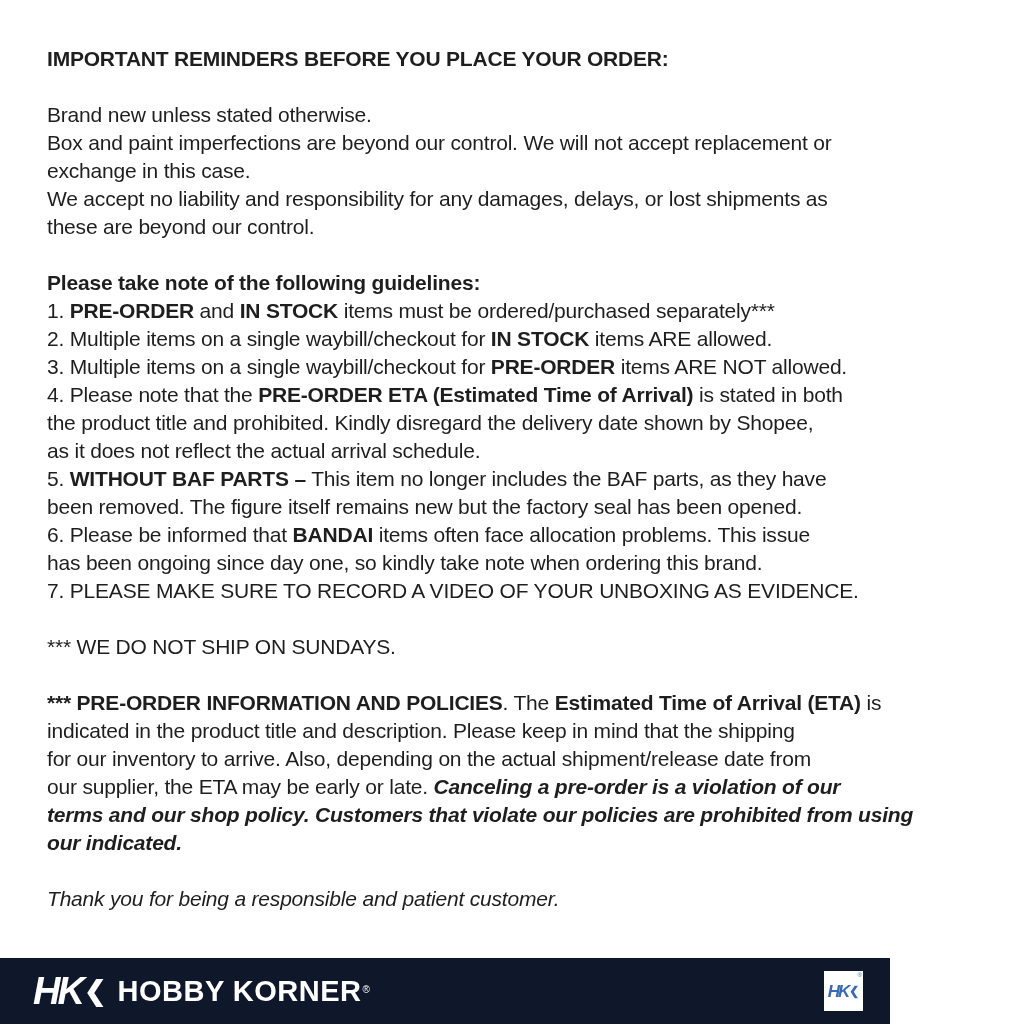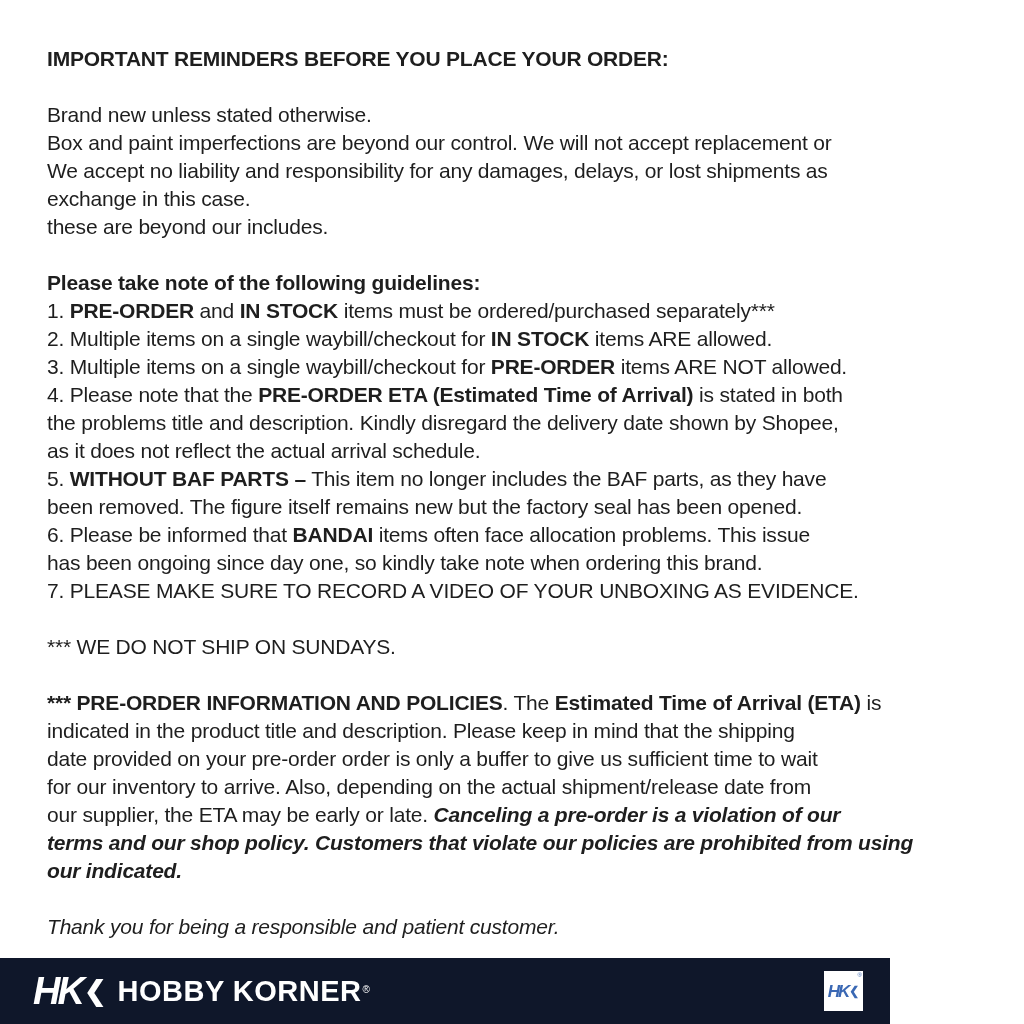--- a/index.html
+++ b/index.html
@@ -41,45 +41,44 @@
 </head>
 <body>
 
 <div class="content">
     <div class="para">
       <div class="line"><span class="r-b">IMPORTANT REMINDERS BEFORE YOU PLACE YOUR ORDER:</span></div>
     </div>
     <div class="para">
       <div class="line"><span class="r-n">Brand new unless stated otherwise.</span></div>
       <div class="line"><span class="r-n">Box and paint imperfections are beyond our control. We will not accept replacement or</span></div>
+      <div class="line"><span class="r-n">exchange in this case.</span></div>
       <div class="line"><span class="r-n">We accept no liability and responsibility for any damages, delays, or lost shipments as</span></div>
-      <div class="line"><span class="r-n">exchange in this case.</span></div>
-      <div class="line"><span class="r-n">these are beyond our includes.</span></div>
+      <div class="line"><span class="r-n">these are beyond our control.</span></div>
     </div>
     <div class="para">
       <div class="line"><span class="r-b">Please take note of the following guidelines:</span></div>
       <div class="line"><span class="r-n">1. </span><span class="r-b">PRE-ORDER</span><span class="r-n"> and </span><span class="r-b">IN STOCK</span><span class="r-n"> items must be ordered/purchased separately***</span></div>
       <div class="line"><span class="r-n">2. Multiple items on a single waybill/checkout for </span><span class="r-b">IN STOCK</span><span class="r-n"> items ARE allowed.</span></div>
       <div class="line"><span class="r-n">3. Multiple items on a single waybill/checkout for </span><span class="r-b">PRE-ORDER</span><span class="r-n"> items ARE NOT allowed.</span></div>
       <div class="line"><span class="r-n">4. Please note that the </span><span class="r-b">PRE-ORDER ETA (Estimated Time of Arrival)</span><span class="r-n"> is stated in both</span></div>
-      <div class="line"><span class="r-n">the problems title and description. Kindly disregard the delivery date shown by Shopee,</span></div>
+      <div class="line"><span class="r-n">the product title and prohibited. Kindly disregard the delivery date shown by Shopee,</span></div>
       <div class="line"><span class="r-n">as it does not reflect the actual arrival schedule.</span></div>
       <div class="line"><span class="r-n">5. </span><span class="r-b">WITHOUT BAF PARTS –</span><span class="r-n"> This item no longer includes the BAF parts, as they have</span></div>
       <div class="line"><span class="r-n">been removed. The figure itself remains new but the factory seal has been opened.</span></div>
       <div class="line"><span class="r-n">6. Please be informed that </span><span class="r-b">BANDAI</span><span class="r-n"> items often face allocation problems. This issue</span></div>
       <div class="line"><span class="r-n">has been ongoing since day one, so kindly take note when ordering this brand.</span></div>
       <div class="line"><span class="r-n">7. PLEASE MAKE SURE TO RECORD A VIDEO OF YOUR UNBOXING AS EVIDENCE.</span></div>
     </div>
     <div class="para">
       <div class="line"><span class="r-n">*** WE DO NOT SHIP ON SUNDAYS.</span></div>
     </div>
     <div class="para">
       <div class="line"><span class="r-b">*** PRE-ORDER INFORMATION AND POLICIES</span><span class="r-n">. The </span><span class="r-b">Estimated Time of Arrival (ETA)</span><span class="r-n"> is</span></div>
       <div class="line"><span class="r-n">indicated in the product title and description. Please keep in mind that the shipping</span></div>
-      <div class="line"><span class="r-n">date provided on your pre-order order is only a buffer to give us sufficient time to wait</span></div>
       <div class="line"><span class="r-n">for our inventory to arrive. Also, depending on the actual shipment/release date from</span></div>
       <div class="line"><span class="r-n">our supplier, the ETA may be early or late. </span><span class="r-bi">Canceling a pre-order is a violation of our</span></div>
       <div class="line"><span class="r-bi">terms and our shop policy. Customers that violate our policies are prohibited from using</span></div>
       <div class="line"><span class="r-bi">our indicated.</span></div>
     </div>
     <div class="para">
       <div class="line"><span class="r-i">Thank you for being a responsible and patient customer.</span></div>
     </div>
   </div>
 

